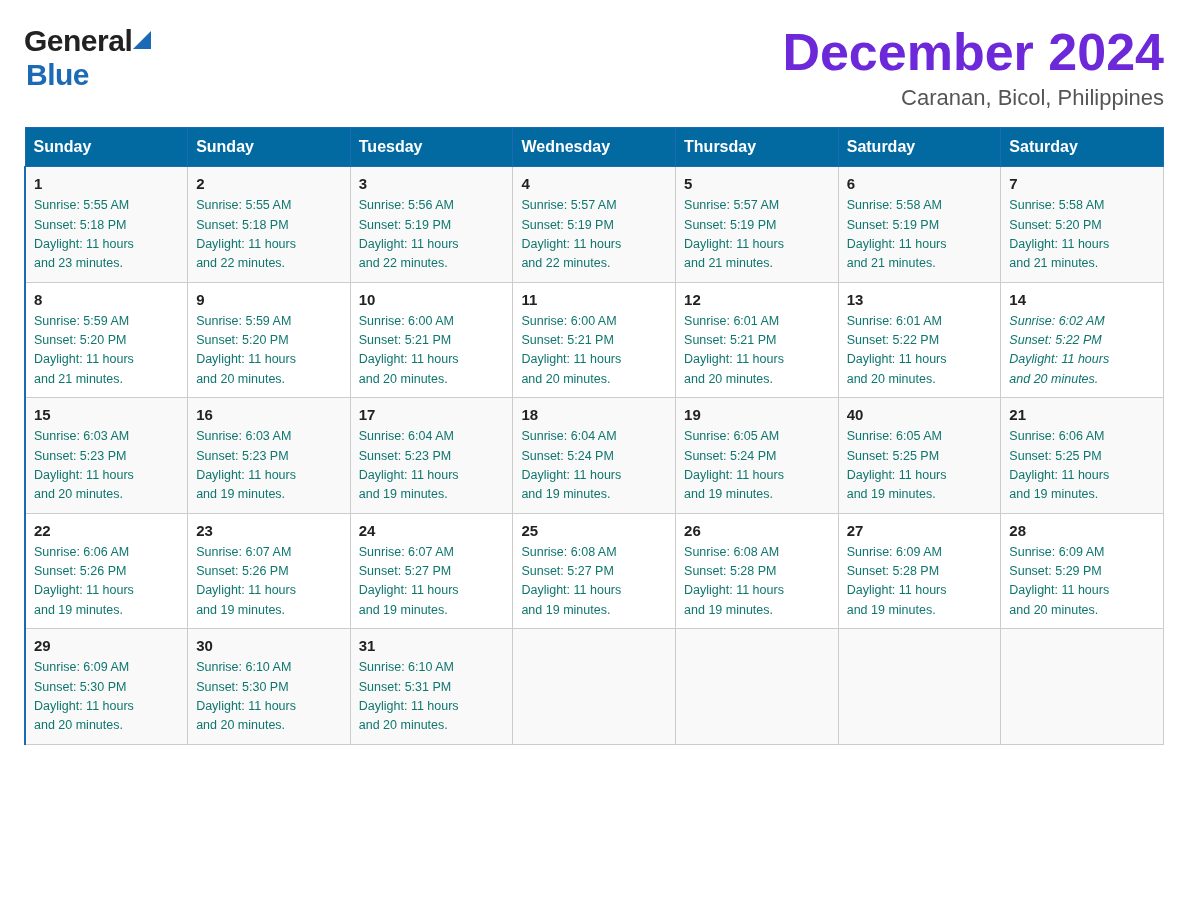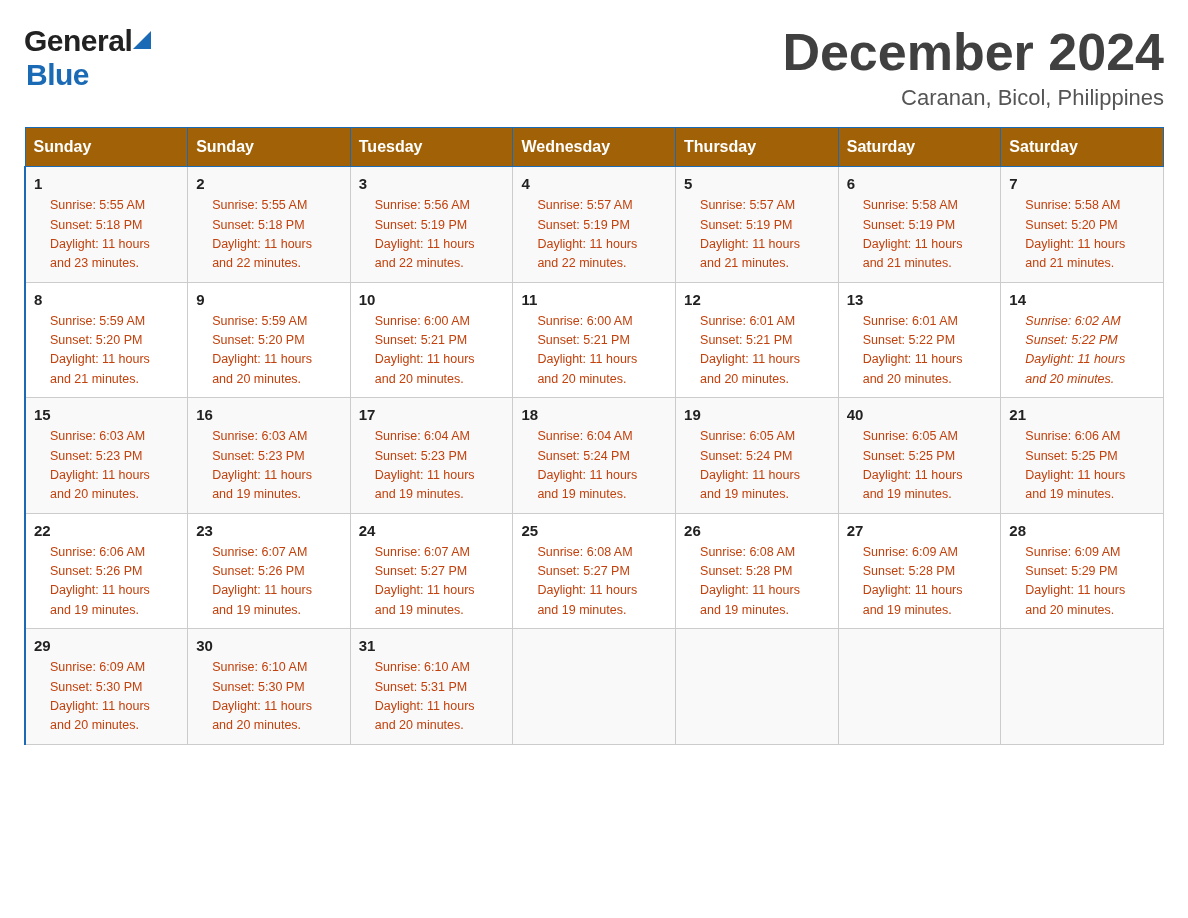--- a/index.html
+++ b/index.html
@@ -24,36 +24,36 @@
     .logo-wrapper {
       display: flex;
       flex-direction: column;
     }
     .title-block {
       text-align: right;
     }
     .month-title {
       font-size: 52px;
       font-weight: bold;
-      color: #404040;
+      color: #6d28d9;
       line-height: 1.1;
       margin-left: 28px;
     }
     .location {
       font-size: 22px;
       color: #555;
       margin-top: 4px;
     }
     table {
       width: 100%;
       border-collapse: collapse;
       table-layout: fixed;
     }
     thead th {
-      background-color: #a16207;
+      background-color: #0369a1;
       color: #fff;
       font-size: 16px;
       font-weight: bold;
       padding: 10px 8px;
       text-align: left;
       border: 1px solid #1a6ab5;
     }
     tbody td {
       vertical-align: top;
       padding: 8px;
@@ -69,22 +69,21 @@
     .day-num {
       font-size: 15px;
       font-weight: bold;
       color: #222;
       margin-bottom: 4px;
       display: block;
     }
     .day-info {
       font-size: 12.5px;
       line-height: 1.55;
-      color: #c2410c;
-      margin-left: 16px;
+      color: #0f766e;
     }
     tbody tr td:first-child {
       border-left: 2px solid #1a6ab5;
     }
     .general-text {
       font-size: 30px;
       font-weight: bold;
       color: #222;
       letter-spacing: -0.5px;
     }

